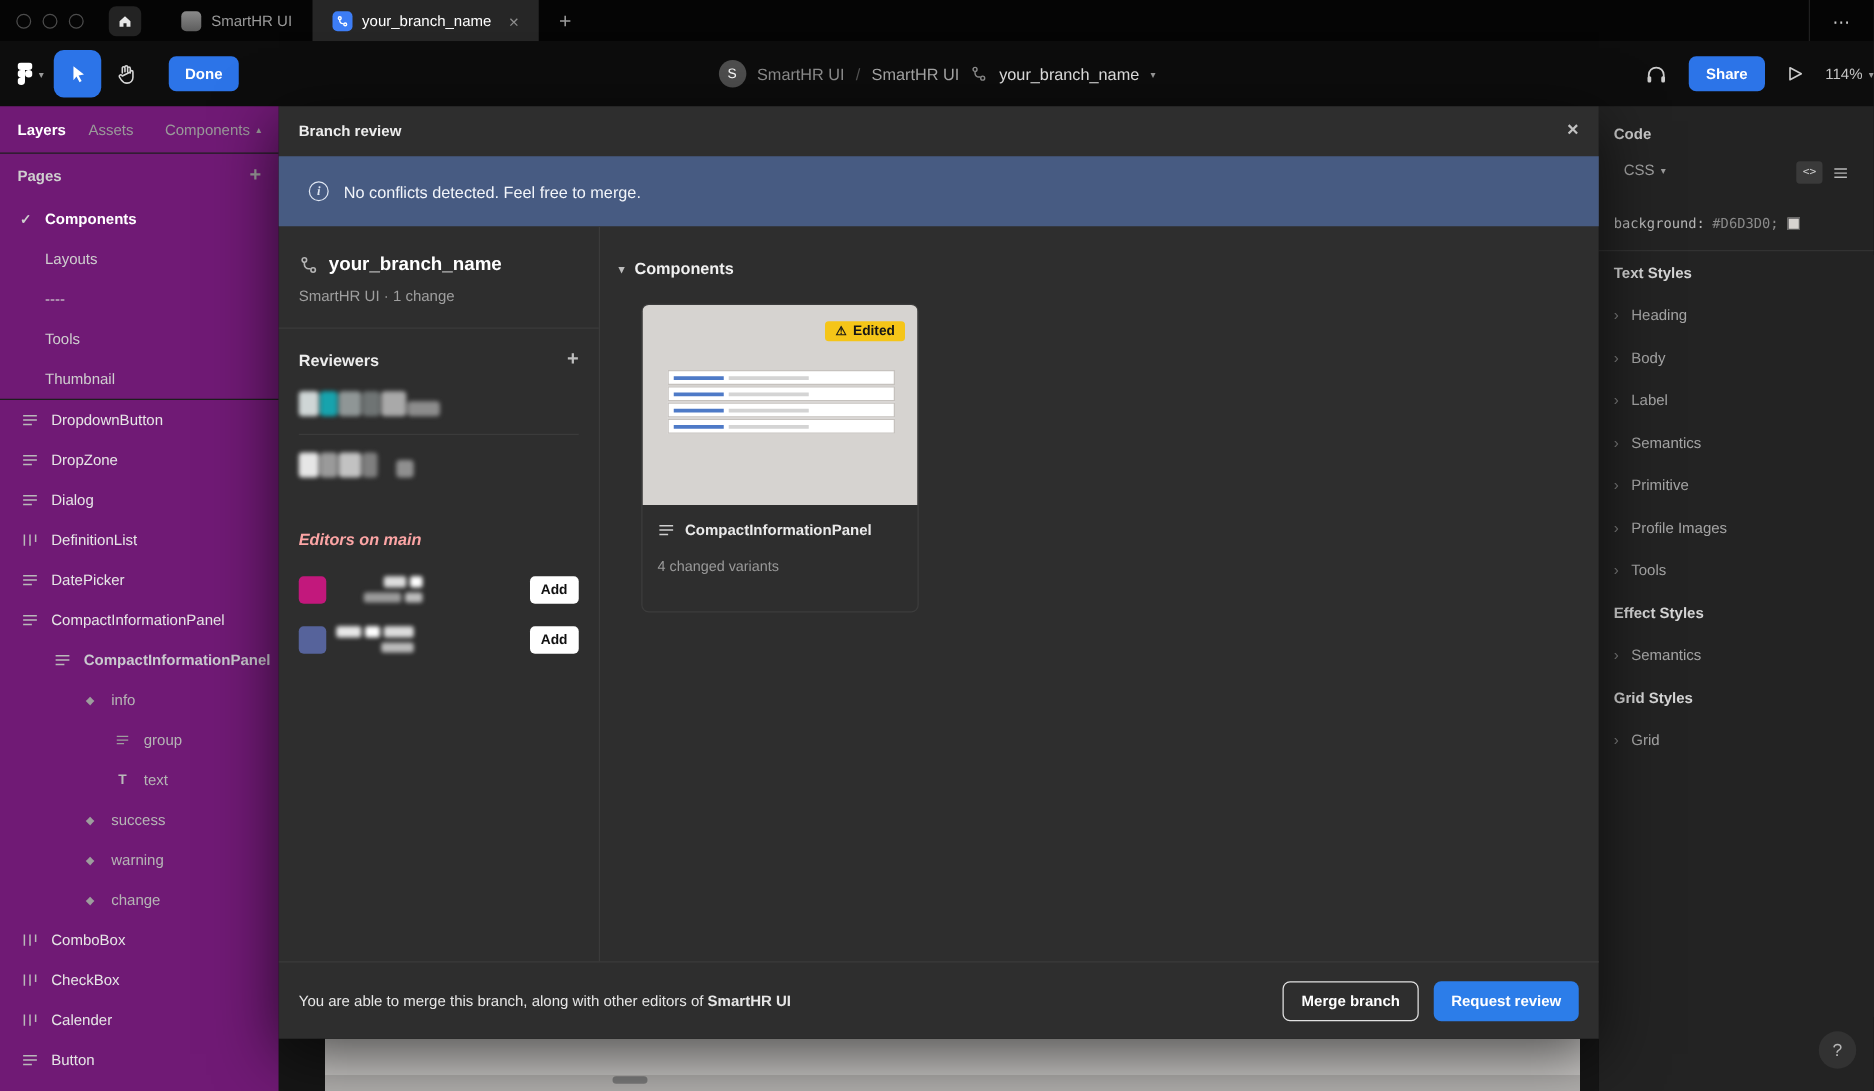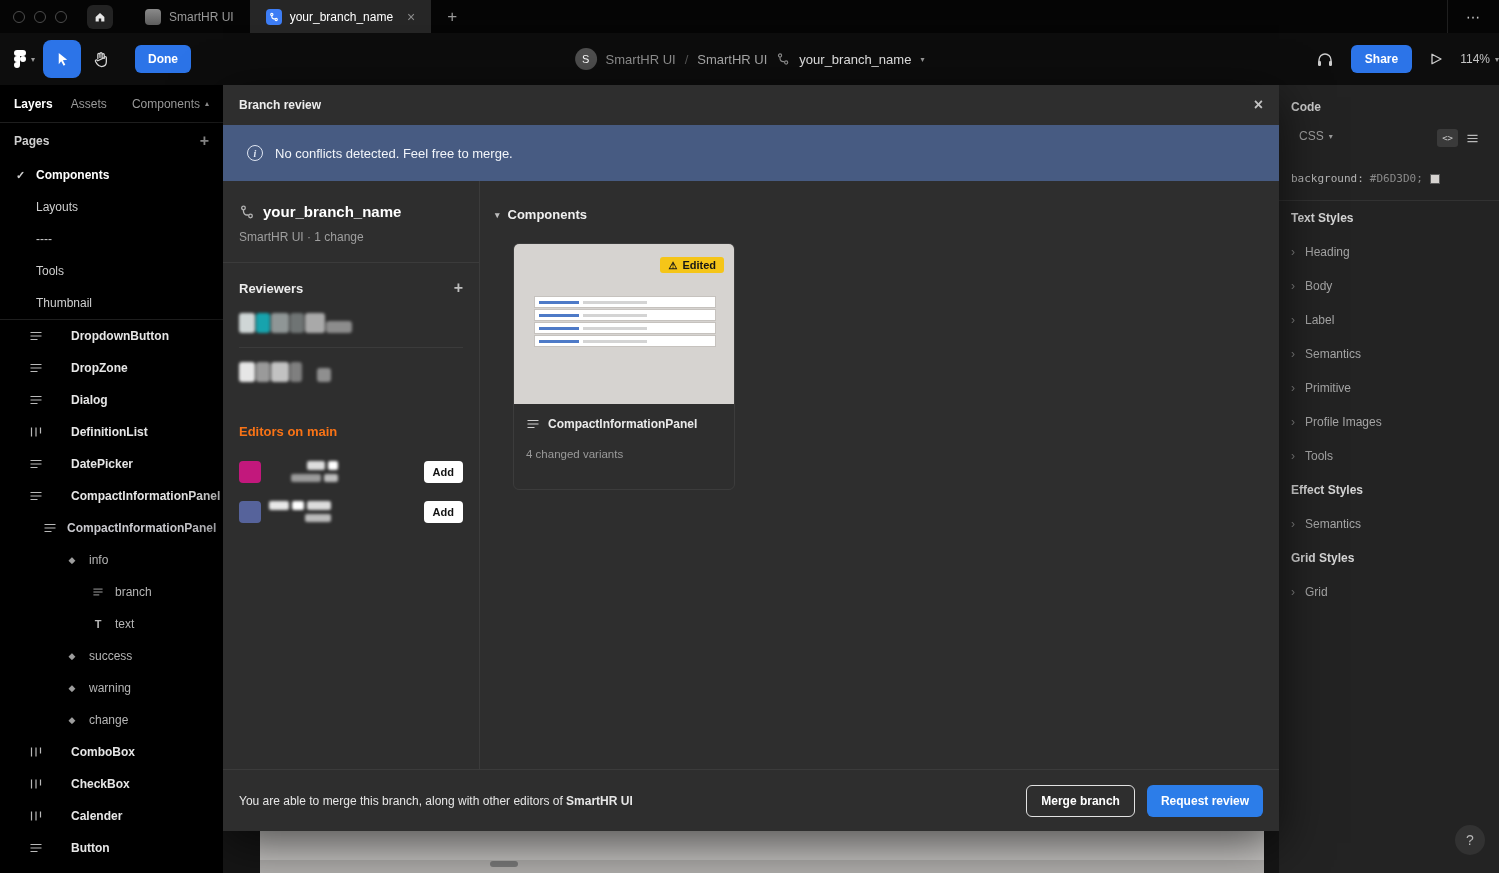--- a/index.html
+++ b/index.html
@@ -35,34 +35,34 @@
   .avatar-s { width:22px; height:22px; border-radius:50%; background:#4f4f4f; color:#fff; font-size:11px; display:flex; align-items:center; justify-content:center; }
   .crumb-team { color:#8f8f8f; cursor:pointer; }
   .crumb-sep { color:#565656; }
   .crumb-file { color:#a9a9a9; cursor:pointer; }
   .crumb-branch { color:#e3e3e3; cursor:pointer; }
   .right-tools { margin-left:auto; display:flex; align-items:center; gap:17px; }
   .share-btn { height:28px; padding:0 14px; background:#2c74e8; border-radius:6px; font-size:12px; font-weight:700; color:#fff; display:flex; align-items:center; cursor:pointer; }
   .zoom { display:flex; align-items:center; gap:5px; font-size:12px; color:#c4c4c4; cursor:pointer; }
 
   
-  .sidebar { position:absolute; top:85px; left:0; width:223px; height:788px; background:#000000; overflow:hidden; }
+  .sidebar { position:absolute; top:85px; left:0; width:223px; height:788px; background:#701a75; overflow:hidden; }
   .side-tabs { height:38px; display:flex; align-items:center; gap:18px; padding:0 14px; font-size:12px; border-bottom:1px solid #1e1e1e; }
   .side-tab { color:#9a9a9a; cursor:pointer; }
   .side-tab.active { color:#fff; font-weight:700; }
   .side-dd { margin-left:auto; display:flex; align-items:center; gap:5px; color:#9a9a9a; cursor:pointer; }
   .pages-header { height:36px; display:flex; align-items:center; padding:0 14px; font-size:12px; font-weight:700; color:#cfcfcf; }
   .pages-plus { margin-left:auto; color:#9a9a9a; font-size:16px; cursor:pointer; }
   .page-row { height:32px; display:flex; align-items:center; padding-left:16px; font-size:12px; color:#cfcfcf; cursor:pointer; }
   .page-check { width:20px; font-size:11px; color:#cfcfcf; }
   .page-row.selected { color:#ffffff; font-weight:600; }
   .layers-list { border-top:1px solid #1e1e1e; }
   .layer-row { height:32px; display:flex; align-items:center; font-size:12px; cursor:pointer; white-space:nowrap; }
   .layer-row .lic { width:16px; margin-right:9px; display:flex; align-items:center; justify-content:center; flex:0 0 auto; }
-  .d0 { padding-left:28px; color:#e6e6e6; font-weight:700;gap:18px; }
+  .d0 { padding-left:16px; color:#e6e6e6; font-weight:400; }
   .d1 { padding-left:42px; color:#c9c9ce; font-weight:700; }
   .d2 { padding-left:64px; color:#b5b5b5; }
   .d3 { padding-left:90px; color:#b5b5b5; }
   .diamond { color:#9d9d9d; font-size:9px; }
   .ticon { color:#b9b9b9; font-size:11px; font-weight:700; }
 
   
   .rightpanel { position:absolute; top:85px; left:1279px; width:220px; height:788px; background:#232323; font-size:12px; }
   .rp-code-title { height:44px; display:flex; align-items:center; padding:0 12px; font-weight:700; color:#c9c9c9; }
   .rp-css-row { height:28px; display:flex; align-items:flex-start; padding:0 20px; color:#9f9f9f; }
@@ -95,21 +95,21 @@
   .m-left { width:257px; border-right:1px solid #3b3b3b; display:flex; flex-direction:column; }
   .branch-block { padding:22px 16px 18px; border-bottom:1px solid #3b3b3b; }
   .branch-row { display:flex; align-items:center; gap:8px; font-size:15px; font-weight:700; color:#ffffff; }
   .branch-meta { margin-top:10px; font-size:12px; color:#9f9f9f; }
   .rev-block { padding:16px; }
   .rev-head { display:flex; align-items:center; font-size:13px; font-weight:700; color:#ececec; }
   .rev-plus { margin-left:auto; color:#bdbdbd; font-size:16px; cursor:pointer; }
   .blurwrap { filter:blur(1.6px); display:flex; align-items:flex-end; }
   .blk { display:inline-block; height:20px; border-radius:3px; margin-right:1px; }
   .rev-divider { border-top:1px solid #3b3b3b; margin:14px 0; }
-  .ed-label { padding:26px 16px 4px; font-size:13px; font-weight:700; color:#f97316; }
+  .ed-label { padding:26px 16px 4px; font-size:13px; font-weight:700; color:#fca5a5;font-style:italic; }
   .ed-row { display:flex; margin:18px 16px 0; }
   .ed-avatar { width:22px; height:22px; border-radius:4px; flex:0 0 auto; }
   .ed-name { margin-left:8px; display:flex; flex-direction:column; gap:4px; }
   .nline { display:flex; gap:3px; }
   .nb { height:9px; border-radius:2px; display:inline-block; }
   .add-btn { margin-left:auto; height:22px; padding:0 9px; background:#ffffff; color:#111; border-radius:4px; font-size:11px; font-weight:700; display:flex; align-items:center; cursor:pointer; }
   .m-right { flex:1; padding:26px 0 0 15px; }
   .sec-row { display:flex; align-items:center; gap:8px; font-size:13px; font-weight:700; color:#f0f0f0; cursor:pointer; }
   .sec-caret { font-size:9px; color:#bdbdbd; }
   .card { margin:21px 0 0 18px; width:222px; border:1px solid #3c3c3c; border-radius:6px; overflow:hidden; cursor:pointer; background:#2e2e2e; }
@@ -309,21 +309,21 @@
     <div class="layer-row d2">
       <span class="lic diamond">◆</span>
       <span>info</span>
     </div>
     <div class="layer-row d3">
       <span class="lic">
           <svg width="12" height="10" viewBox="0 0 14 12">
             <path stroke="#9d9d9d" stroke-width="1.2" d="M1.5 2.5h11M1.5 6h11M1.5 9.5h7"></path>
           </svg>
         </span>
-      <span>branch</span>
+      <span>group</span>
     </div>
     <div class="layer-row d3">
       <span class="lic ticon">T</span>
       <span>text</span>
     </div>
     <div class="layer-row d2">
       <span class="lic diamond">◆</span>
       <span>success</span>
     </div>
     <div class="layer-row d2">

